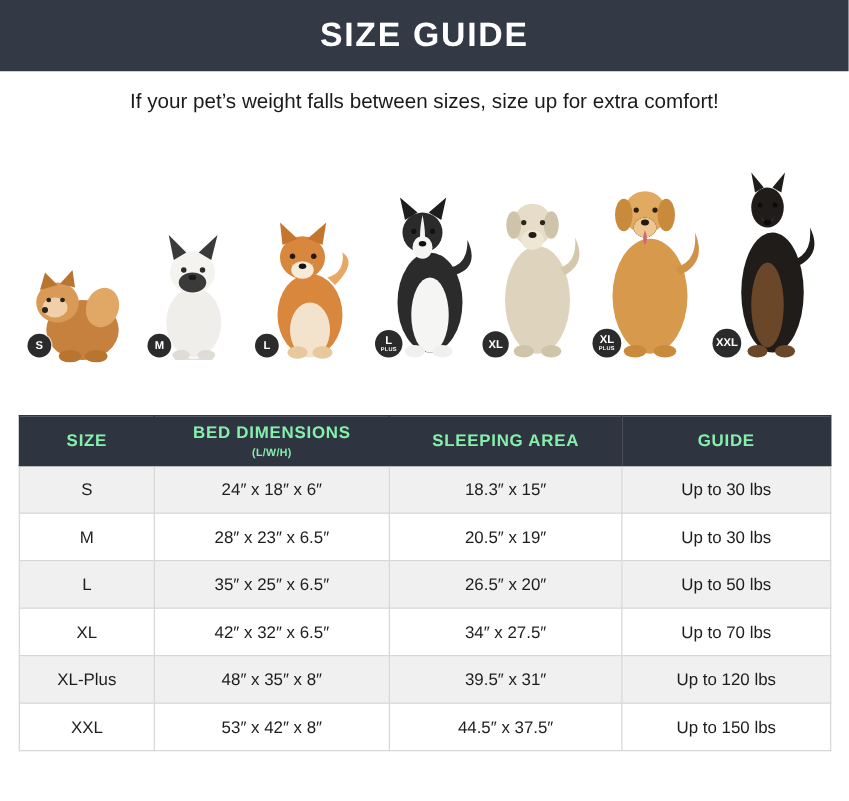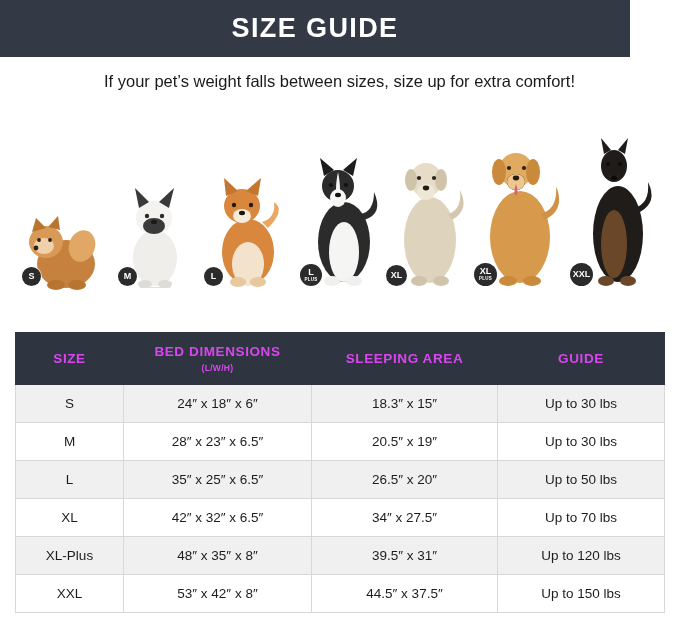--- a/index.html
+++ b/index.html
@@ -16,21 +16,21 @@
     position: relative;
     width: 679px;
     height: 641px;
     background: #ffffff;
   }
 
   
   .header-bar {
     position: absolute;
     left: 0; top: 0;
-    width: 630px;
+    width: 679px;
     height: 57px;
     background: #333a45;
     display: flex;
     align-items: center;
     justify-content: center;
     text-align: right;
   }
   .header-title {
     color: #ffffff;
     font-size: 27px;
@@ -92,23 +92,23 @@
     width: 649px;
     table-layout: fixed;
   }
   table.size-table th, table.size-table td {
     border: 1px solid #d8d8d8;
     text-align: center;
     color: #1d1d1d;
   }
   table.size-table thead th {
     background: #2e3540;
-    color: #d946ef;
+    color: #86efac;
     border: 1px solid #2e3540;
-    height: 52px;
+    height: 40px;
     font-size: 13.5px;
     font-weight: bold;
     letter-spacing: .6px;
     padding: 2px 0;
   }
   table.size-table thead th .sub {
     display: block;
     font-size: 8.5px;
     font-weight: bold;
     letter-spacing: .3px;

